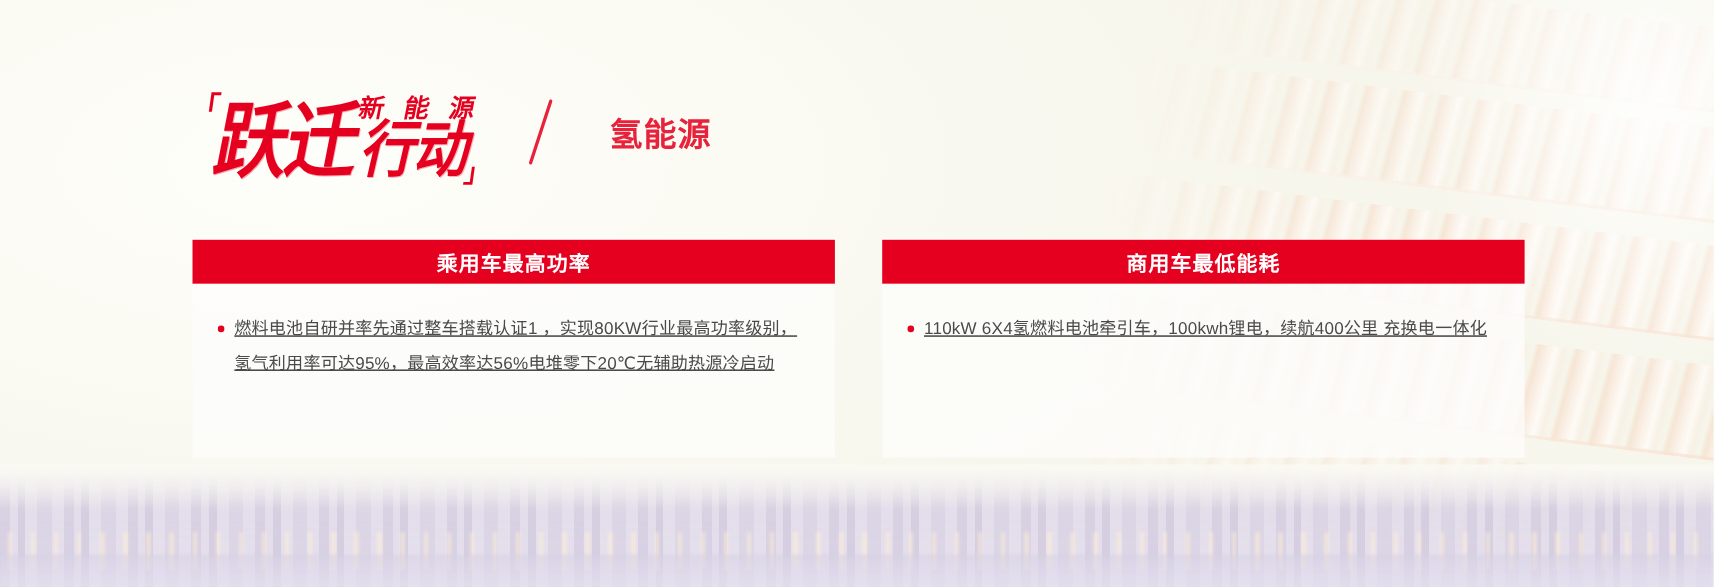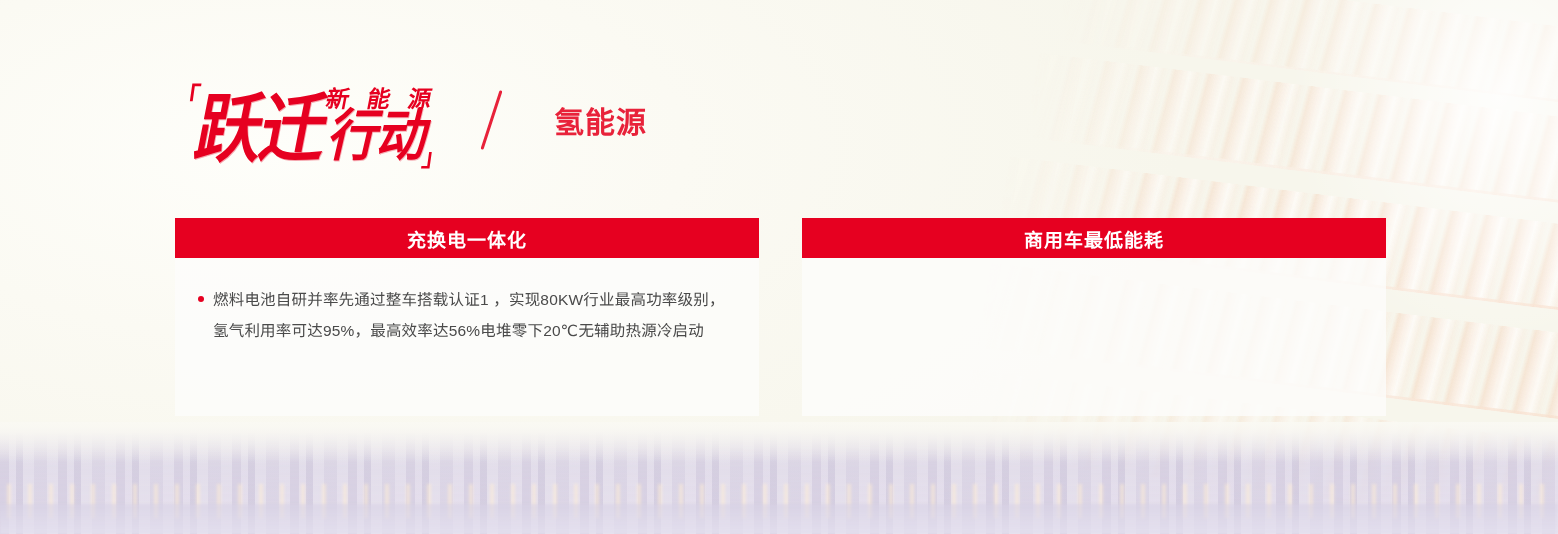--- a/index.html
+++ b/index.html
@@ -263,20 +263,21 @@
     color: #ffffff;
     font-size: 19px;
     font-weight: 700;
     letter-spacing: 1px;
   }
   .card-body {
     background: rgba(253,252,251,0.80);
     padding: 26px 24px 44px 16px;
     min-height: 158px;
     box-sizing: border-box;
+    text-decoration: underline;
   }
   .bullet-list {
     list-style: none;
     margin: 0;
     padding: 0;
   }
   .bullet-item {
     position: relative;
     padding-left: 22px;
     margin-bottom: 16px;
@@ -329,36 +330,40 @@
       <span class="logo-bracket-end">」</span>
     </div>
     <div class="logo-divider"></div>
     <div class="logo-tagline">氢能源</div>
   </div>
 
   <div class="cards">
 
     <div class="card card-left">
       <div class="card-header">
-        <span class="card-header-title">充换电一体化</span>
+        <span class="card-header-title">乘用车最高功率</span>
       </div>
       <div class="card-body">
         <ul class="bullet-list">
           <li class="bullet-item">
             <span class="bullet-dot"></span>
             <span>燃料电池自研并率先通过整车搭载认证1 ，实现80KW行业最高功率级别，氢气利用率可达95%，最高效率达56%电堆零下20℃无辅助热源冷启动</span>
           </li>
         </ul>
       </div>
     </div>
 
     <div class="card card-right">
       <div class="card-header">
         <span class="card-header-title">商用车最低能耗</span>
       </div>
       <div class="card-body">
         <ul class="bullet-list">
+          <li class="bullet-item">
+            <span class="bullet-dot"></span>
+            <span>110kW 6X4氢燃料电池牵引车，100kwh锂电，续航400公里 充换电一体化</span>
+          </li>
         </ul>
       </div>
     </div>
 
   </div>
 </div>
 
 </body></html>

